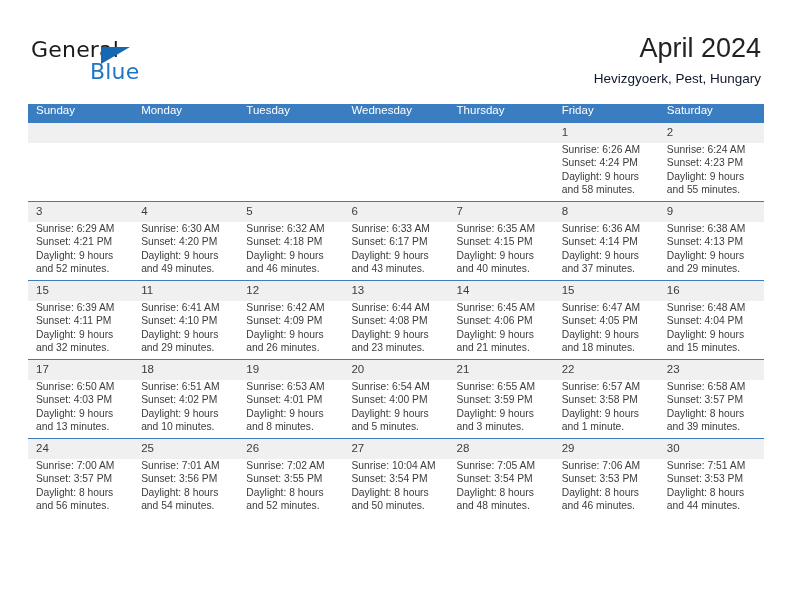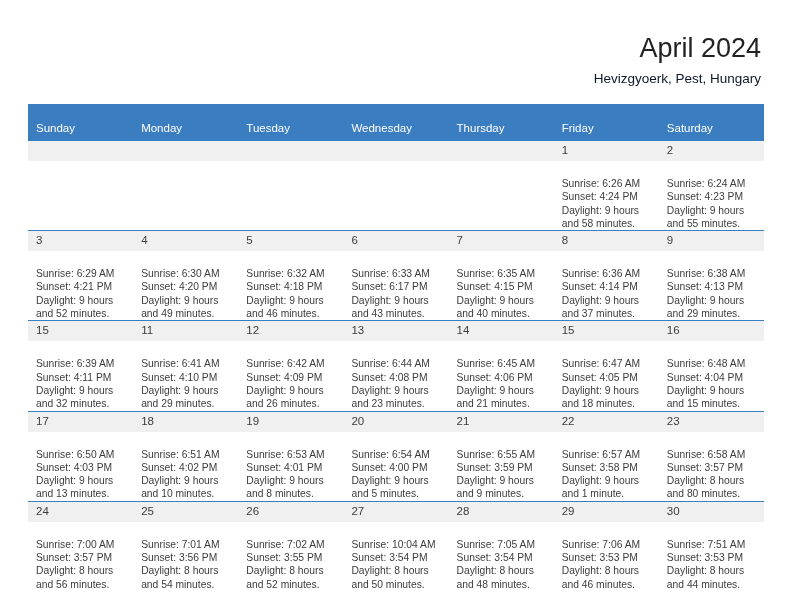--- a/index.html
+++ b/index.html
@@ -99,21 +99,21 @@
     width: 736px;
     border-collapse: collapse;
     table-layout: fixed;
   }
   .calendar th {
     background: #3a7dc0;
     color: #ffffff;
     font-size: 11.5px;
     font-weight: 400;
     text-align: left;
-    padding: 18px 0 5px 8px;
+    padding: 0 0 5px 8px;
     height: 12px;
     line-height: 13px;
     border: none;
   }
   .calendar td {
     width: 105.1px;
     height: 78px;
     vertical-align: top;
     padding: 0;
     border: none;
@@ -122,39 +122,44 @@
   }
   .daynum-band {
     background: #f0f0f0;
     height: 16px;
     padding: 2px 0 2px 8px;
     font-size: 11.5px;
     color: #3c3c3c;
     line-height: 15px;
   }
   .cell-body {
-    padding: 16px 6px 0 8px;
+    padding: 0 6px 0 8px;
     font-size: 10.3px;
     line-height: 13.3px;
     color: #3c3c3c;
   }
   .cell-body div {
     white-space: nowrap;
   }
   td.empty .daynum-band {
     background: #f0f0f0;
   }
 </style>
 </head>
 <body>
 
 <div class="page">
 
   <div class="header">
 
+    <div class="brand">
+      <span class="brand-general">General</span>
+      <span class="brand-triangle"></span>
+      <span class="brand-blue">Blue</span>
+    </div>
 
     <div class="title-block">
       <div class="cal-title">April 2024</div>
       <div class="cal-subtitle">Hevizgyoerk, Pest, Hungary</div>
     </div>
 
   </div>
 
   <table class="calendar">
     <thead>
@@ -400,39 +405,39 @@
               <div>Daylight: 9 hours</div>
               <div>and 5 minutes.</div>
             </div>
           </td>
           <td>
             <div class="daynum-band">21</div>
             <div class="cell-body">
               <div>Sunrise: 6:55 AM</div>
               <div>Sunset: 3:59 PM</div>
               <div>Daylight: 9 hours</div>
-              <div>and 9 minutes.</div>
+              <div>and 3 minutes.</div>
             </div>
           </td>
           <td>
             <div class="daynum-band">22</div>
             <div class="cell-body">
               <div>Sunrise: 6:57 AM</div>
               <div>Sunset: 3:58 PM</div>
               <div>Daylight: 9 hours</div>
               <div>and 1 minute.</div>
             </div>
           </td>
           <td>
             <div class="daynum-band">23</div>
             <div class="cell-body">
               <div>Sunrise: 6:58 AM</div>
               <div>Sunset: 3:57 PM</div>
               <div>Daylight: 8 hours</div>
-              <div>and 80 minutes.</div>
+              <div>and 39 minutes.</div>
             </div>
           </td>
         </tr>
         <tr>
           <td>
             <div class="daynum-band">24</div>
             <div class="cell-body">
               <div>Sunrise: 7:00 AM</div>
               <div>Sunset: 3:57 PM</div>
               <div>Daylight: 8 hours</div>

